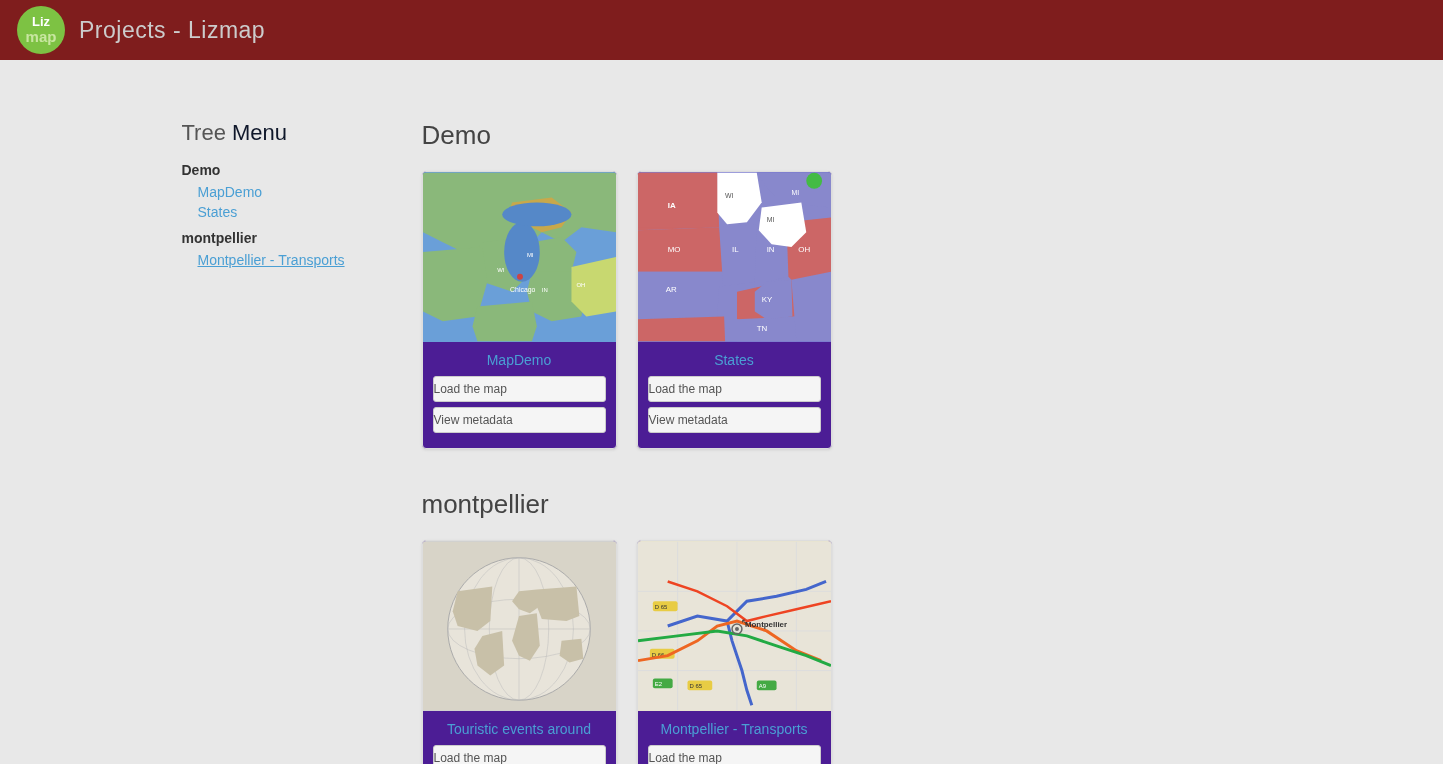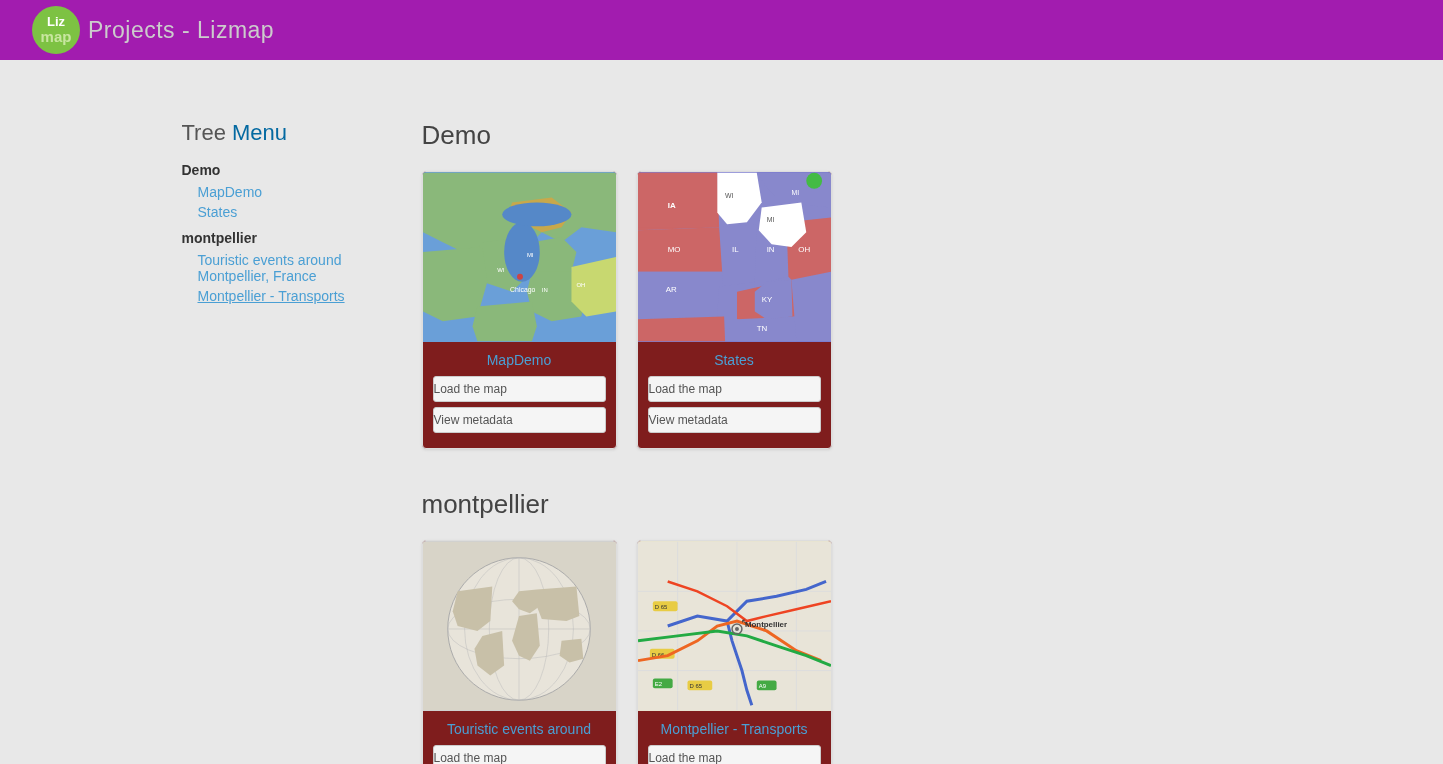--- a/index.html
+++ b/index.html
@@ -4,26 +4,26 @@
   <style>
     * { box-sizing: border-box; margin: 0; padding: 0; }
     body {
       font-family: 'Helvetica Neue', Arial, sans-serif;
       background: #e8e8e8;
       min-height: 764px;
     }
 
     
     .header {
-      background: #a21caf;
+      background: #7f1d1d;
       height: 60px;
       display: flex;
       align-items: center;
-      padding: 0 32px;
-      gap: 8px;
+      padding: 0 17px;
+      gap: 14px;
     }
     .logo {
       width: 48px;
       height: 48px;
       border-radius: 50%;
       background: #7dc243;
       display: flex;
       align-items: center;
       justify-content: center;
       flex-shrink: 0;
@@ -61,21 +61,21 @@
       flex-shrink: 0;
       padding-left: 10px;
     }
     .sidebar-title {
       font-size: 22px;
       font-weight: normal;
       color: #555;
       margin-bottom: 16px;
     }
     .sidebar-title span {
-      color: #0369a1;
+      color: #0f172a;
     }
     .tree-group-label {
       font-weight: bold;
       color: #333;
       font-size: 14px;
       margin-top: 8px;
       margin-bottom: 4px;
     }
     .tree-item {
       display: block;
@@ -104,21 +104,21 @@
     }
 
     .cards-row {
       display: flex;
       gap: 20px;
       flex-wrap: wrap;
       margin-bottom: 40px;
     }
 
     .card {
-      background: #7f1d1d;
+      background: #4c1d95;
       border: 1px solid #ddd;
       border-radius: 4px;
       width: 195px;
       overflow: hidden;
       box-shadow: 0 1px 3px rgba(0,0,0,0.1);
     }
 
     .card-map {
       width: 100%;
       height: 170px;
@@ -196,21 +196,20 @@
     </h2>
 
     <div>
       <div class="tree-group-label">Demo</div>
       <a class="tree-item" href="#mapdemo">MapDemo</a>
       <a class="tree-item" href="#states">States</a>
     </div>
 
     <div>
       <div class="tree-group-label">montpellier</div>
-      <a class="tree-item" href="#touristic">Touristic events around Montpellier, France</a>
       <a class="tree-item hovered" href="#transports">Montpellier - Transports</a>
     </div>
   </nav>
 
   <div class="content">
 
     <h2 class="section-title">Demo</h2>
     <div class="cards-row">
 
       <div class="card">

